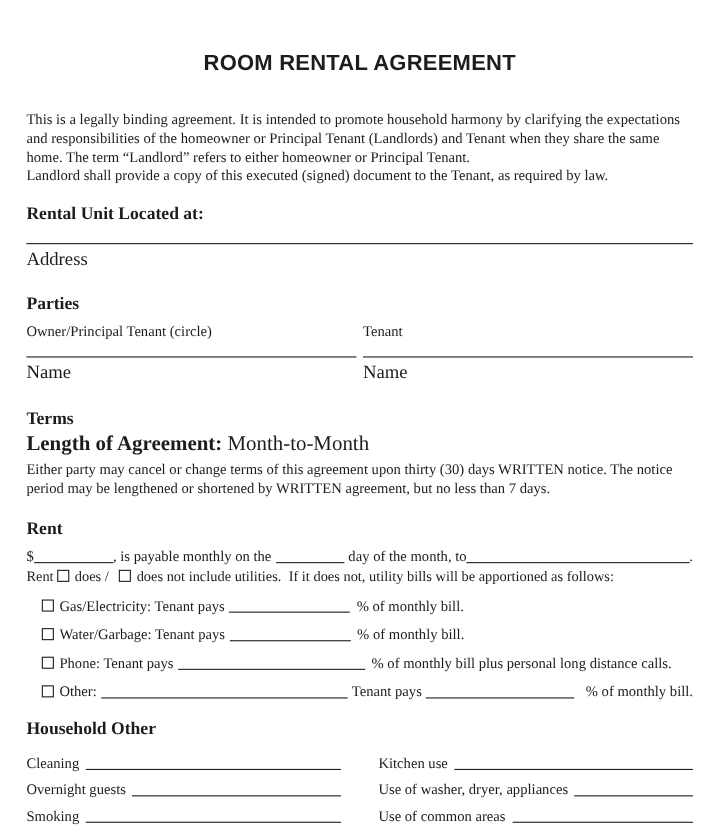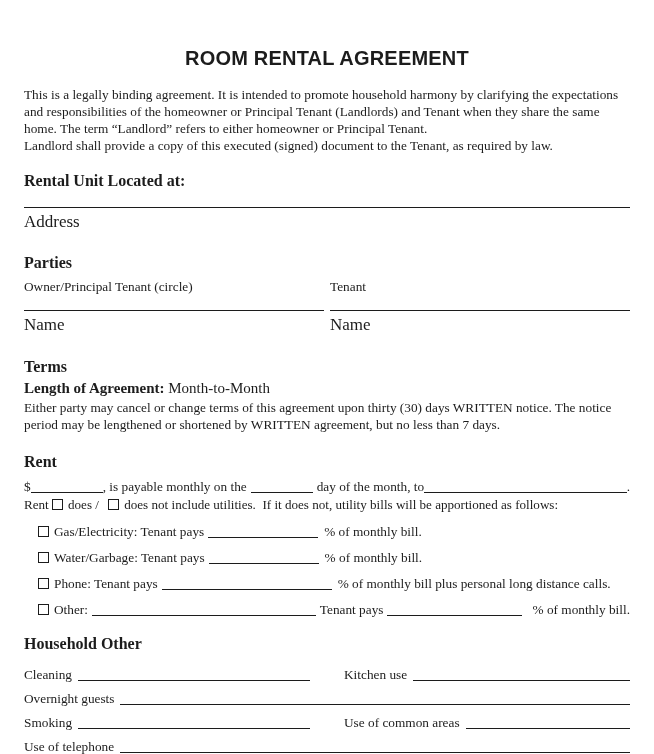--- a/index.html
+++ b/index.html
@@ -15,31 +15,31 @@
     font-size: 13.3px;
     line-height: 1.28;
     padding: 46px 24px 8px 24px;
     overflow: hidden;
   }
   .doc-title {
     font-family: "Liberation Sans", sans-serif;
     font-size: 20px;
     font-weight: bold;
     text-align: center;
-    margin: 0 0 14px 0;
+    margin: 0 0 28px 0;
     letter-spacing: 0.2px;
   }
   .para { margin: 0; white-space: pre-line; }
   .heading {
     font-size: 16px;
     font-weight: bold;
     margin: 0;
     line-height: 1.2;
   }
-  .subheading { font-size: 15px; margin: 3px 0 0 0; line-height: 1.2; }
+  .subheading { font-size: 19px; margin: 3px 0 0 0; line-height: 1.2; }
   .subheading .bold { font-weight: bold; }
 
   .sec-rental  { margin-top: 17px; }
   .sec-parties { margin-top: 20px; }
   .sec-terms   { margin-top: 21px; }
   .sec-rent    { margin-top: 19px; }
   .sec-rules   { margin-top: 16px; }
 
   .rule-line {
     border-bottom: 1px solid #1c1c1c;
@@ -189,20 +189,23 @@
           <span>Cleaning</span><span class="blank-flex"></span>
         </div>
         <div class="rule-cell">
           <span>Kitchen use</span><span class="blank-flex"></span>
         </div>
       </div>
       <div class="rules-row">
         <div class="rule-cell">
           <span>Overnight guests</span><span class="blank-flex"></span>
         </div>
+        <div class="rule-cell">
+          <span>Use of washer, dryer, appliances</span><span class="blank-flex"></span>
+        </div>
       </div>
       <div class="rules-row">
         <div class="rule-cell">
           <span>Smoking</span><span class="blank-flex"></span>
         </div>
         <div class="rule-cell">
           <span>Use of common areas</span><span class="blank-flex"></span>
         </div>
       </div>
       <div class="rules-row">

